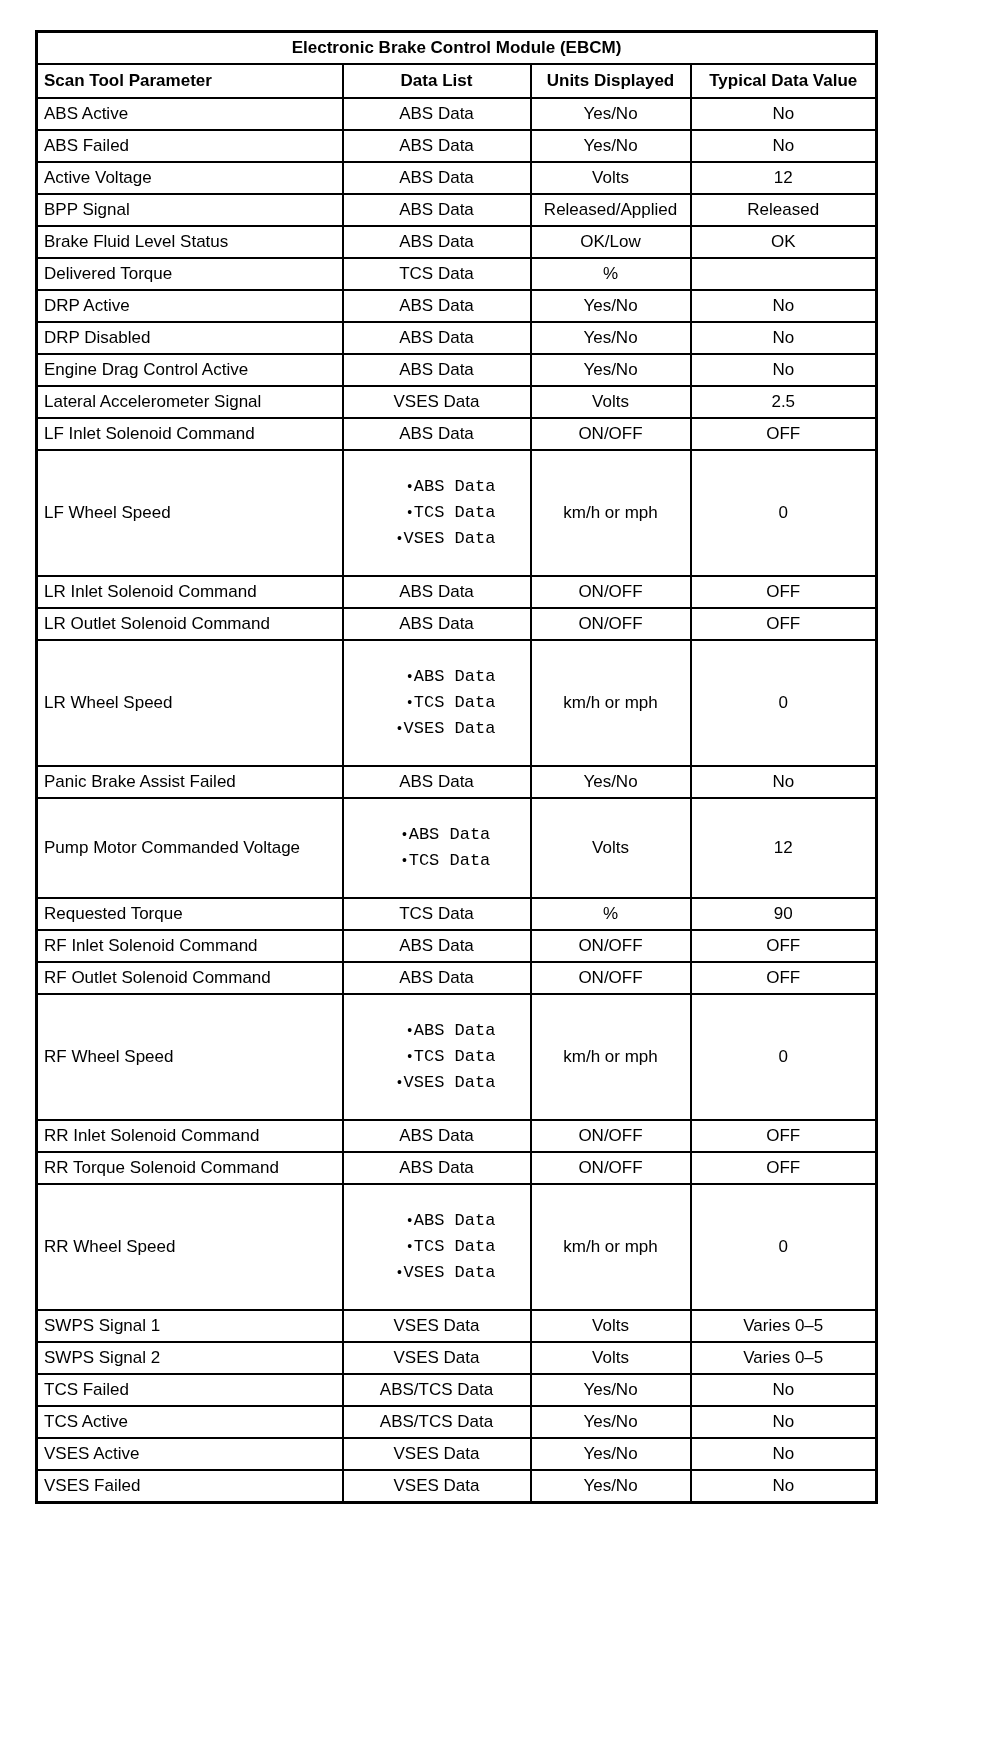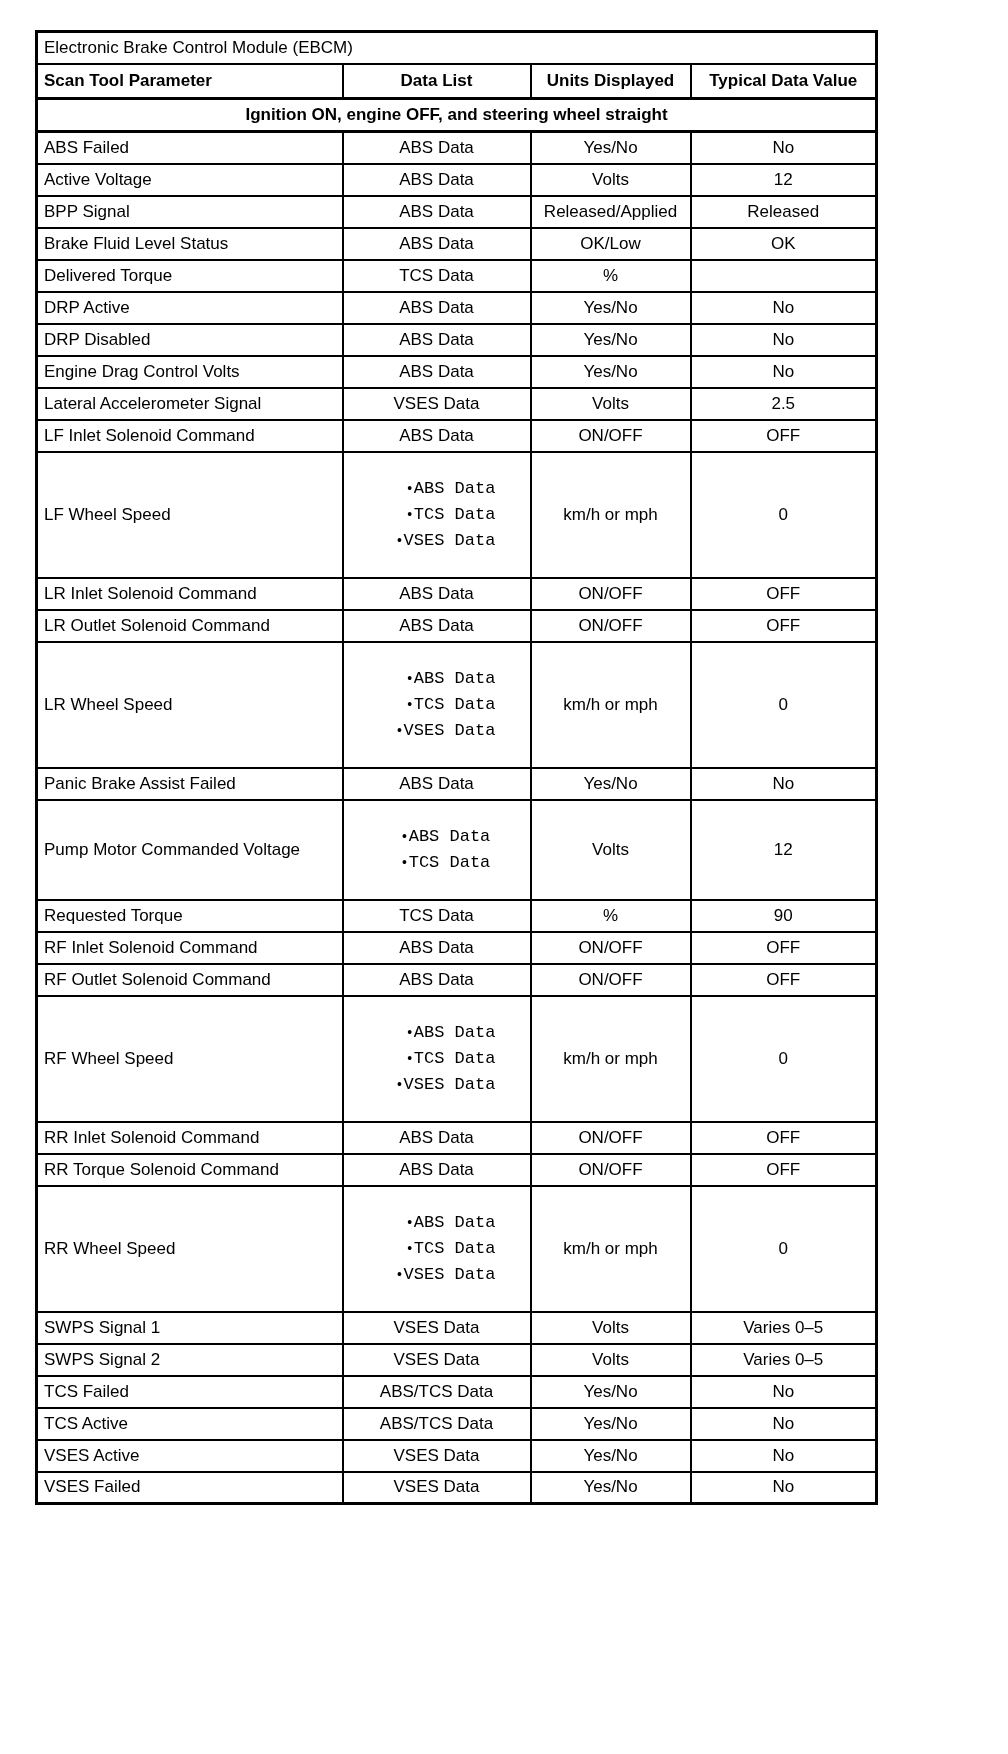--- a/index.html
+++ b/index.html
@@ -23,21 +23,22 @@
     border: 3px solid #000;
     font-size: 17px;
   }
   table.ebcm td, table.ebcm th {
     border: 2px solid #000;
     padding: 3px 6px;
     vertical-align: middle;
     overflow: hidden;
   }
   tr.title-row td {
-    font-weight: normal;
+    text-align: center;
+    font-weight: bold;
     height: 24px;
   }
   tr.head-row th {
     font-weight: bold;
     height: 26px;
     text-align: center;
   }
   tr.head-row th.param-head {
     text-align: left;
     margin-left: 9px;
@@ -88,25 +89,28 @@
     <thead>
       <tr class="title-row">
         <td colspan="4">Electronic Brake Control Module (EBCM)</td>
       </tr>
       <tr class="head-row">
         <th class="param-head">Scan Tool Parameter</th>
         <th>Data List</th>
         <th>Units Displayed</th>
         <th>Typical Data Value</th>
       </tr>
-      <tr class="section-row">
-        <td colspan="4">Ignition ON, engine OFF, and steering wheel straight</td>
-      </tr>
     </thead>
     <tbody id="table-body">
+        <tr class="data-row">
+          <td class="param">ABS Active</td>
+          <td class="dlist">ABS Data</td>
+          <td class="units">Yes/No</td>
+          <td class="value">No</td>
+        </tr>
         <tr class="data-row">
           <td class="param">ABS Failed</td>
           <td class="dlist">ABS Data</td>
           <td class="units">Yes/No</td>
           <td class="value">No</td>
         </tr>
         <tr class="data-row">
           <td class="param">Active Voltage</td>
           <td class="dlist">ABS Data</td>
           <td class="units">Volts</td>
@@ -136,21 +140,21 @@
           <td class="units">Yes/No</td>
           <td class="value">No</td>
         </tr>
         <tr class="data-row">
           <td class="param">DRP Disabled</td>
           <td class="dlist">ABS Data</td>
           <td class="units">Yes/No</td>
           <td class="value">No</td>
         </tr>
         <tr class="data-row">
-          <td class="param">Engine Drag Control Volts</td>
+          <td class="param">Engine Drag Control Active</td>
           <td class="dlist">ABS Data</td>
           <td class="units">Yes/No</td>
           <td class="value">No</td>
         </tr>
         <tr class="data-row">
           <td class="param">Lateral Accelerometer Signal</td>
           <td class="dlist">VSES Data</td>
           <td class="units">Volts</td>
           <td class="value">2.5</td>
         </tr>

